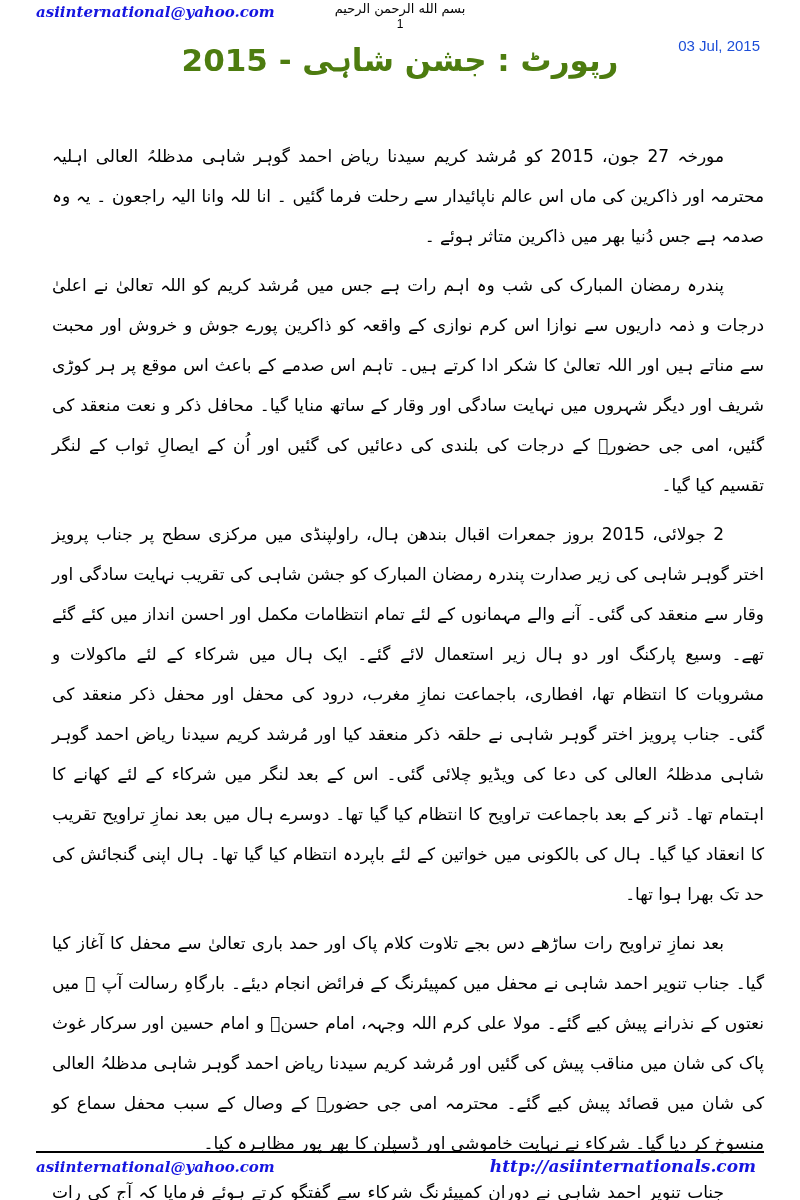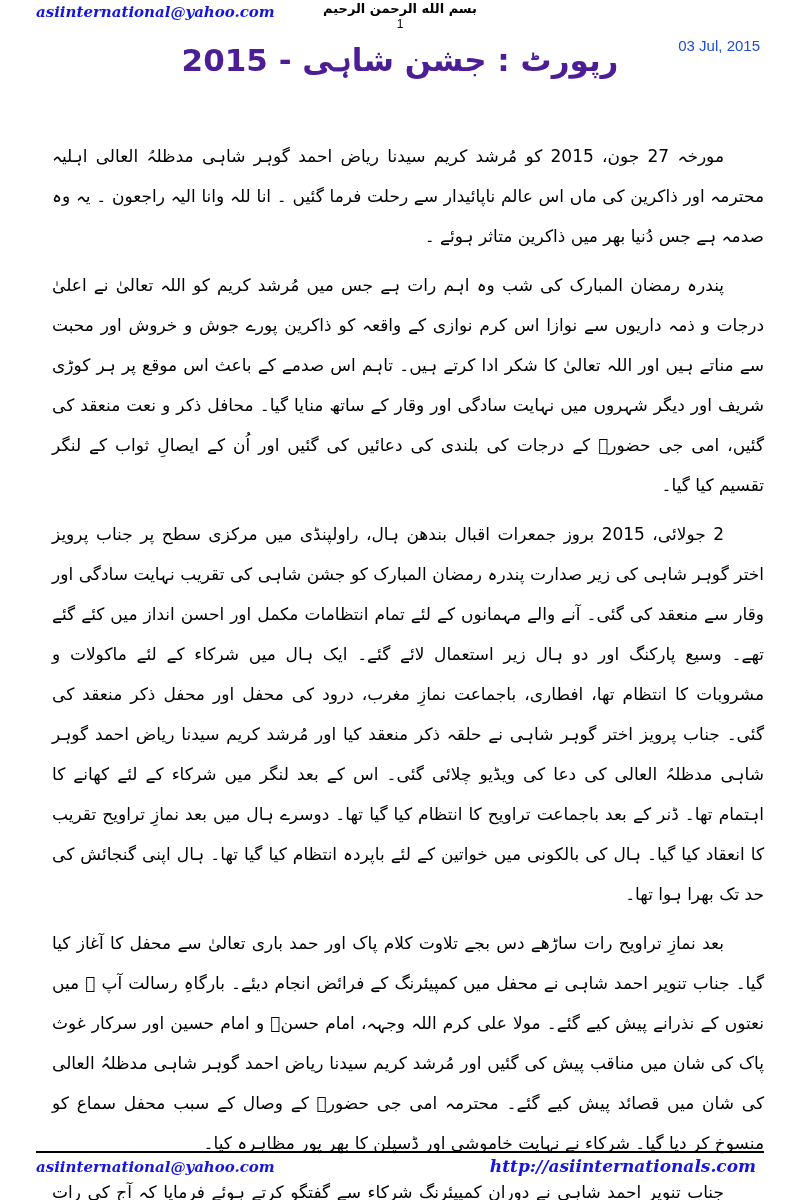--- a/index.html
+++ b/index.html
@@ -26,21 +26,21 @@
     cursor: pointer;
   }
   .bismillah {
     position: absolute;
     top: 1px;
     left: 0;
     width: 100%;
     text-align: center;
     direction: rtl;
     font-size: 13px;
-    font-weight: bold;
+    font-weight: normal;
     color: #000000;
   }
   .page-number {
     position: absolute;
     top: 17px;
     left: 0;
     width: 100%;
     text-align: center;
     font-family: "Liberation Sans", sans-serif;
     font-size: 12px;
@@ -56,21 +56,21 @@
   }
   .doc-title {
     position: absolute;
     top: 42px;
     left: 0;
     width: 100%;
     text-align: center;
     direction: rtl;
     font-size: 31px;
     font-weight: bold;
-    color: #4c1d95;
+    color: #4d7c0f;
   }
   .body-text {
     position: absolute;
     top: 136px;
     left: 36px;
     right: 36px;
     direction: rtl;
     text-align: justify;
     font-size: 17px;
     line-height: 40px;

